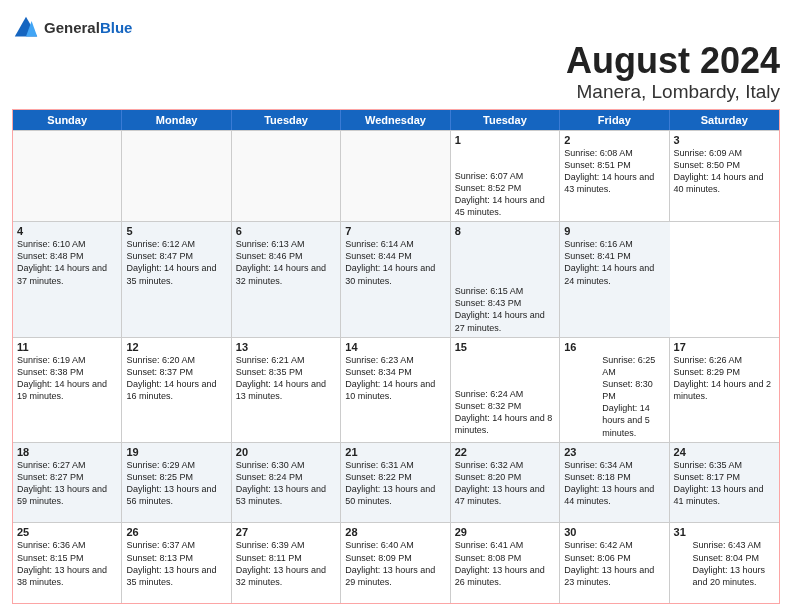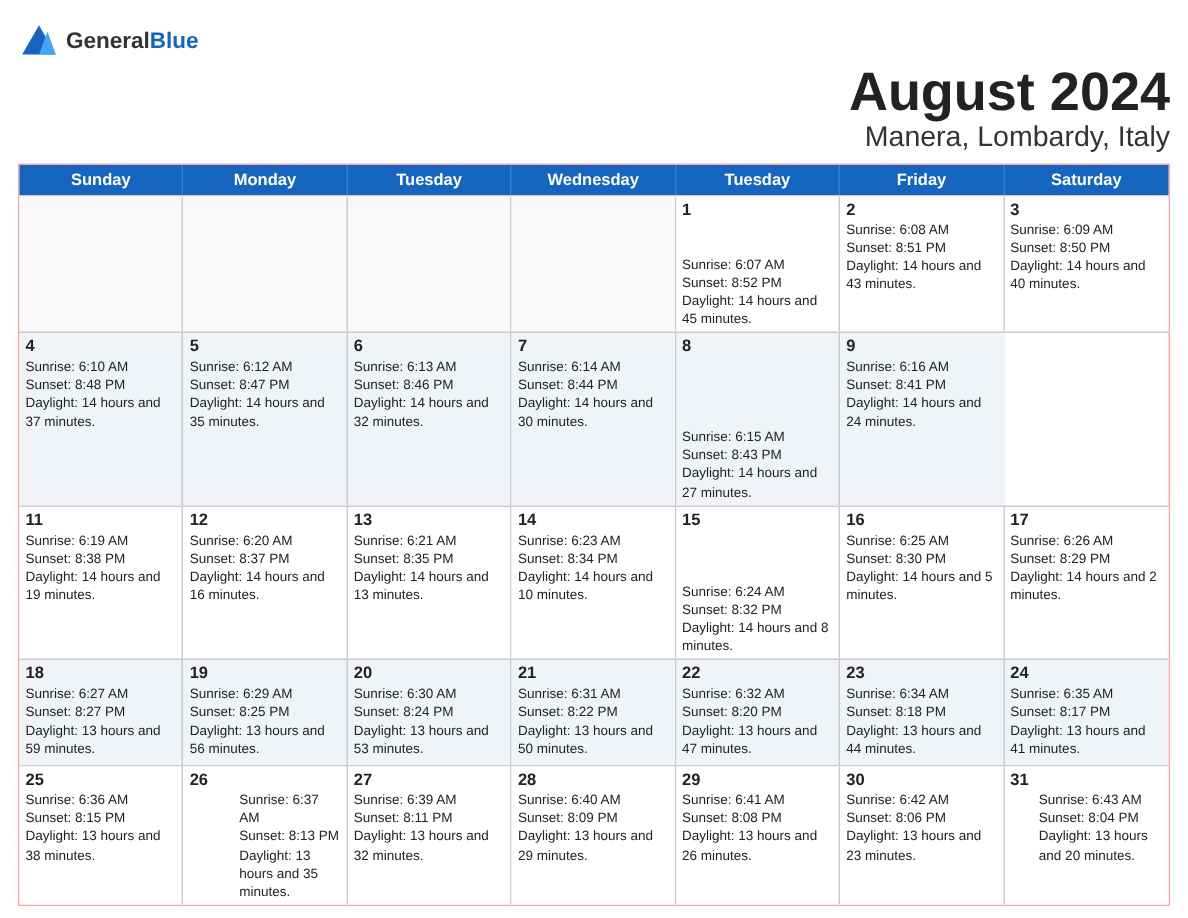--- a/index.html
+++ b/index.html
@@ -232,21 +232,21 @@
 Daylight: 14 hours and 10 minutes.</div>
           </div>
           <div class="cal-cell">
             <span class="day-num">15</span>
             <div class="cell-text" style="white-space: pre-line; margin-top: 35px;">Sunrise: 6:24 AM
 Sunset: 8:32 PM
 Daylight: 14 hours and 8 minutes.</div>
           </div>
           <div class="cal-cell">
             <span class="day-num">16</span>
-            <div class="cell-text" style="white-space: pre-line;">Sunrise: 6:25 AM
+            <div class="cell-text" style="white-space: pre-line; margin-left: 38px;">Sunrise: 6:25 AM
 Sunset: 8:30 PM
 Daylight: 14 hours and 5 minutes.</div>
           </div>
           <div class="cal-cell">
             <span class="day-num">17</span>
             <div class="cell-text" style="white-space: pre-line;">Sunrise: 6:26 AM
 Sunset: 8:29 PM
 Daylight: 14 hours and 2 minutes.</div>
           </div>
         </div>
@@ -296,21 +296,21 @@
         </div>
         <div class="cal-row">
           <div class="cal-cell">
             <span class="day-num">25</span>
             <div class="cell-text" style="white-space: pre-line;">Sunrise: 6:36 AM
 Sunset: 8:15 PM
 Daylight: 13 hours and 38 minutes.</div>
           </div>
           <div class="cal-cell">
             <span class="day-num">26</span>
-            <div class="cell-text" style="white-space: pre-line; margin-left: 33px;">Sunrise: 6:37 AM
+            <div class="cell-text" style="white-space: pre-line;">Sunrise: 6:37 AM
 Sunset: 8:13 PM
 Daylight: 13 hours and 35 minutes.</div>
           </div>
           <div class="cal-cell">
             <span class="day-num">27</span>
             <div class="cell-text" style="white-space: pre-line;">Sunrise: 6:39 AM
 Sunset: 8:11 PM
 Daylight: 13 hours and 32 minutes.</div>
           </div>
           <div class="cal-cell">

